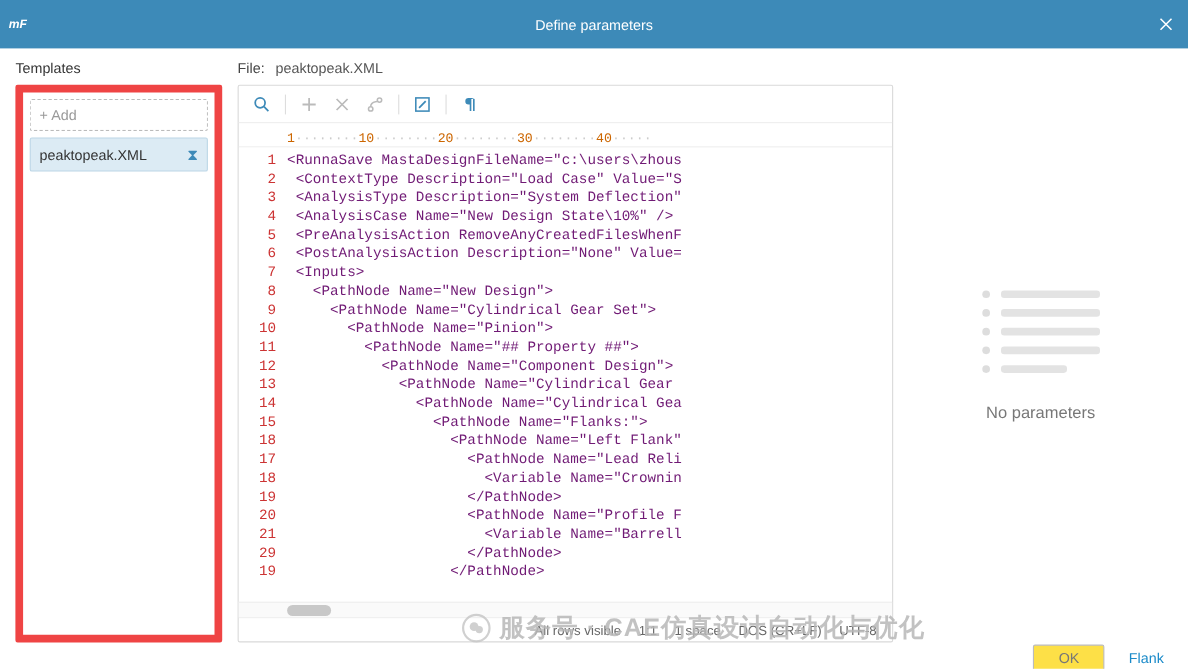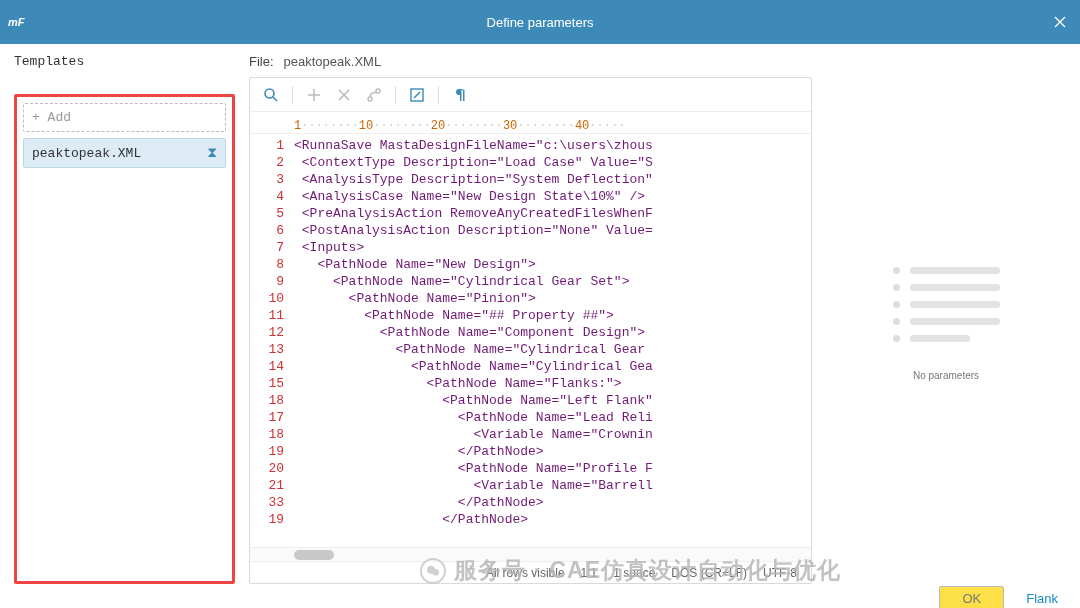--- a/index.html
+++ b/index.html
@@ -2,23 +2,23 @@
 <html><head>
 <meta charset="utf-8">
 <style>
   * { box-sizing: border-box; margin: 0; padding: 0; }
   html, body { width: 1080px; height: 608px; overflow: hidden; font-family: "Segoe UI", Arial, sans-serif; font-size: 13px; background: #fff; }
   .titlebar { height: 44px; background: #3d8ab8; color: #fff; display: flex; align-items: center; justify-content: center; position: relative; }
   .titlebar .logo { position: absolute; left: 8px; font-weight: bold; font-style: italic; font-size: 11px; }
   .titlebar .close { position: absolute; right: 0; width: 40px; height: 30px; display: flex; align-items: center; justify-content: center; cursor: pointer; }
   .titlebar .close svg { width: 12px; height: 12px; }
   .body { display: flex; height: 540px; padding: 10px 14px 0 14px; gap: 14px; }
-  .templates { width: 221px; display: flex; flex-direction: column; font-family: Liberation Mono, monospace; }
+  .templates { width: 188px; display: flex; flex-direction: column; }
   .section-title { color: #333; margin-bottom: 8px; font-size:13px;}
-  .templates-box { border: 3px solid #ef4444; flex: 1; border-radius: 2px; padding: 6px; margin-top: 17px; }
+  .templates-box { border: 7px solid #ef4444; flex: 1; border-radius: 2px; padding: 6px; }
   .add-row { border: 1px dashed #bbb; color: #999; padding: 6px 8px; border-radius: 2px; margin-bottom: 6px; cursor: pointer; font-size:13px;}
   .add-row::before{content:"+ ";}
   .file-row { background: #dcebf4; border:1px solid #bcd6e6; color: #333; padding: 6px 8px; border-radius: 2px; display: flex; align-items: center; justify-content: space-between; cursor:pointer;}
   .file-row .hg { color:#3d8ab8; font-size:14px;}
   .center { flex: 1; display: flex; flex-direction: column; min-width:0;}
   .file-label { display: flex; gap: 10px; color:#333; margin-bottom:8px; align-items:center;}
   .file-label .lbl{color:#444;}
   .file-label .name{color:#555;}
   .editor-box { border:1px solid #d9d9d9; border-radius:2px; flex:1; display:flex; flex-direction:column; min-height:0;}
   .toolbar { height:34px; display:flex; align-items:center; padding:0 8px; gap:4px; border-bottom:1px solid #eee;}
@@ -34,21 +34,21 @@
   .code{flex:1; padding:3px 0; color:#701a75; overflow:hidden; white-space:pre;}
   .code div{height:17px;}
   .scrollbar-h{height:14px;border-top:1px solid #eee;position:relative;background:#fafafa;}
   .scrollbar-h .thumb{position:absolute;left:44px;top:2px;height:10px;width:40px;background:#c8c8c8;border-radius:5px;}
   .status{height:22px;border-top:1px solid #eee;display:flex;align-items:center;justify-content:flex-end;gap:16px;padding:0 14px;color:#666;font-size:12px;}
   .right-pane{width:240px; display:flex; flex-direction:column; align-items:center; justify-content:center; color:#999; margin-top:22px;}
   .placeholder-lines{display:flex;flex-direction:column;gap:10px;margin-bottom:28px;}
   .ph-row{display:flex;align-items:center;gap:10px;}
   .ph-dot{width:7px;height:7px;border-radius:50%;background:#ddd;}
   .ph-bar{height:7px;background:#e3e3e3;border-radius:3px;}
-  .np-title{color:#777;font-size:10px;margin-bottom:12px;}
+  .np-title{color:#777;font-size:15px;margin-bottom:12px;}
   .np-sub{color:#aaa;font-size:12.5px;text-align:center;line-height:1.5;}
   .footer{height:28px;display:flex;justify-content:flex-end;align-items:center;gap:22px;padding:0 22px;}
   .btn-ok{border:1px solid #bbb;background:#fde047;color:#777;padding:4px 22px;border-radius:2px;font-size:13px;}
   .btn-cancel{color:#1a8ac9;cursor:pointer;font-size:13px;}
   .watermark{position:absolute; left:420px; top:555px; color:#b8b8b8; font-size:23px; letter-spacing:1px; pointer-events:none; display:flex; align-items:center; gap:8px; opacity:0.85;font-weight:bold;}
   .watermark .wx{width:26px;height:26px;border-radius:50%;border:2px solid #c8c8c8;display:flex;align-items:center;justify-content:center;}
   .watermark .wx svg{width:16px;height:16px;fill:#c8c8c8;}
 </style>
 </head>
 <body>
@@ -137,21 +137,21 @@
             <div>12</div>
             <div>13</div>
             <div>14</div>
             <div>15</div>
             <div>18</div>
             <div>17</div>
             <div>18</div>
             <div>19</div>
             <div>20</div>
             <div>21</div>
-            <div>33</div>
+            <div>29</div>
             <div>19</div>
           </div>
         <div class="code" id="code"><div>&lt;RunnaSave MastaDesignFileName="c:\users\zhous</div><div> &lt;ContextType Description="Load Case" Value="S</div><div> &lt;AnalysisType Description="System Deflection"</div><div> &lt;AnalysisCase Name="New Design State\10%" /&gt;</div><div> &lt;PreAnalysisAction RemoveAnyCreatedFilesWhenF</div><div> &lt;PostAnalysisAction Description="None" Value=</div><div> &lt;Inputs&gt;</div><div>   &lt;PathNode Name="New Design"&gt;</div><div>     &lt;PathNode Name="Cylindrical Gear Set"&gt;</div><div>       &lt;PathNode Name="Pinion"&gt;</div><div>         &lt;PathNode Name="## Property ##"&gt;</div><div>           &lt;PathNode Name="Component Design"&gt;</div><div>             &lt;PathNode Name="Cylindrical Gear </div><div>               &lt;PathNode Name="Cylindrical Gea</div><div>                 &lt;PathNode Name="Flanks:"&gt;</div><div>                   &lt;PathNode Name="Left Flank"</div><div>                     &lt;PathNode Name="Lead Reli</div><div>                       &lt;Variable Name="Crownin</div><div>                     &lt;/PathNode&gt;</div><div>                     &lt;PathNode Name="Profile F</div><div>                       &lt;Variable Name="Barrell</div><div>                     &lt;/PathNode&gt;</div><div>                   &lt;/PathNode&gt;</div></div>
       </div>
       <div class="scrollbar-h">
           <div class="thumb"></div>
         </div>
       <div class="status">
         <span>All rows visible</span>
         <span>1:1</span>

